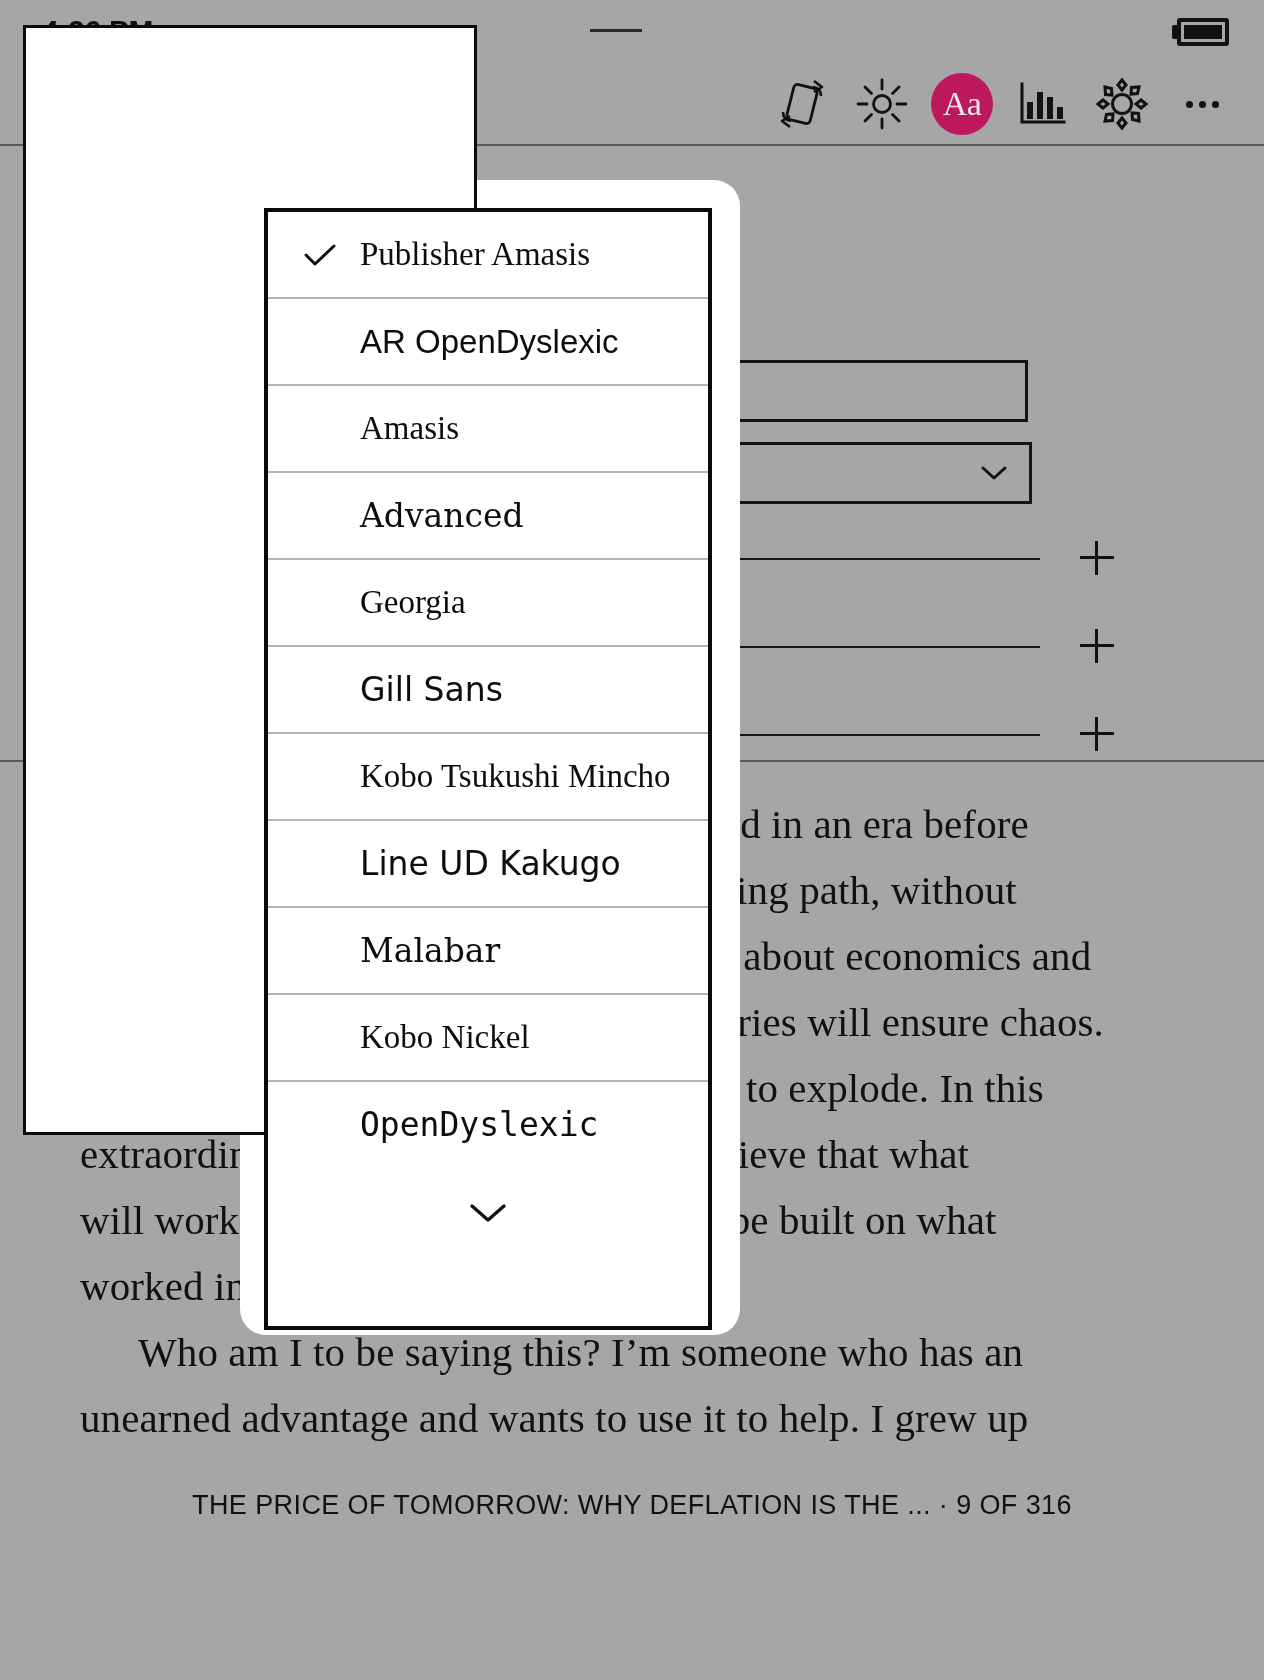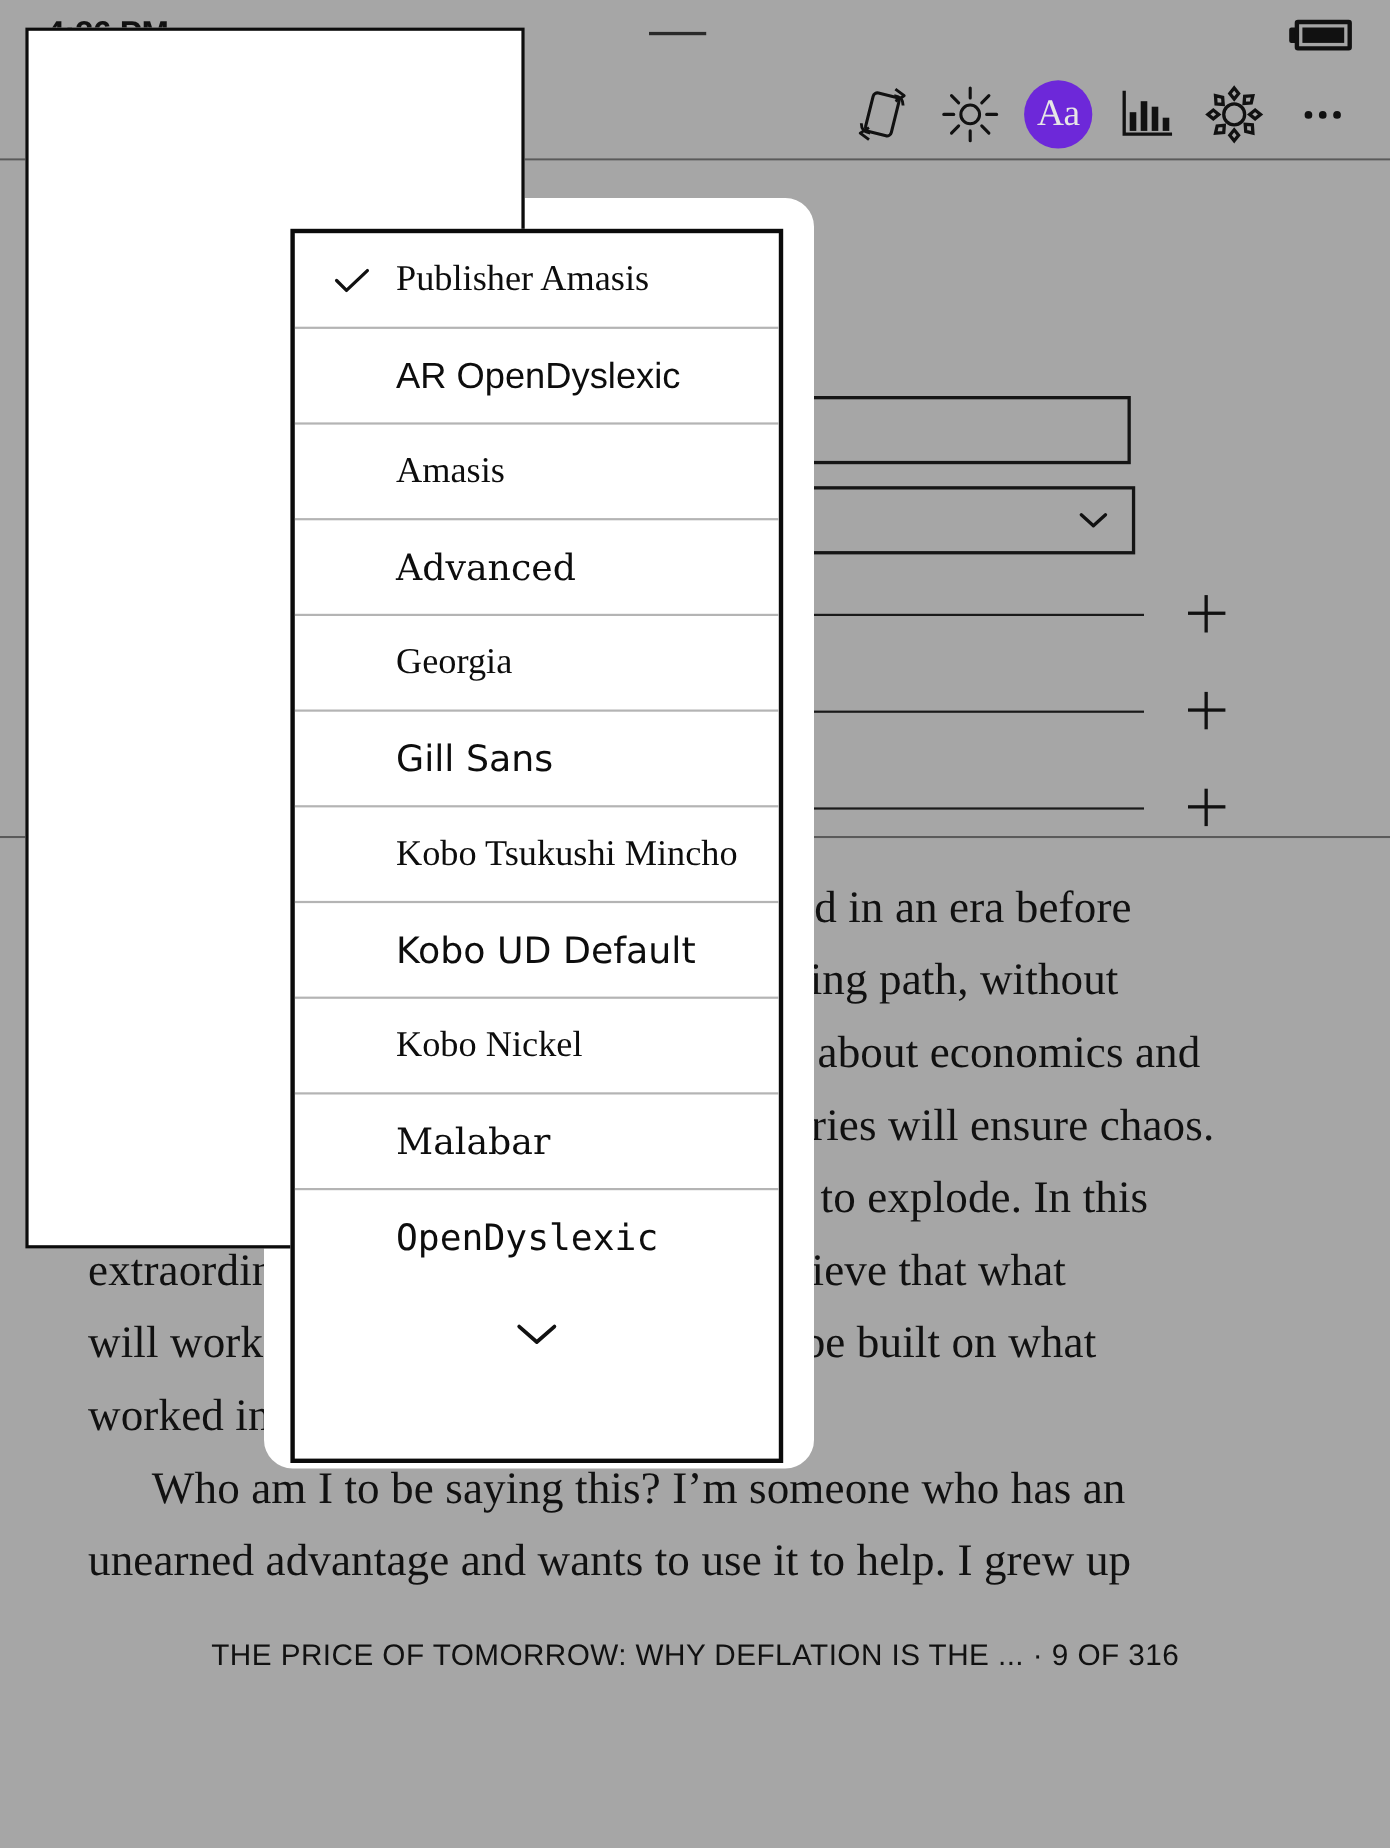--- a/index.html
+++ b/index.html
@@ -71,21 +71,21 @@
     height: 84px;
     display: flex; align-items: center; gap: 0px;
   }
   .tb-btn {
     width: 80px; height: 84px;
     display: flex; align-items: center; justify-content: center;
     cursor: pointer;
   }
   .aa-circle {
     width: 62px; height: 62px; border-radius: 50%;
-    background: #6d28d9; color: #e6e6e6;
+    background: #be185d; color: #e6e6e6;
     display: flex; align-items: center; justify-content: center;
     font-family: "Liberation Serif", serif;
     font-size: 34px; letter-spacing: -0.5px;
   }
   .dots {
     display: flex; gap: 6px; align-items: center;
   }
   .dots i {
     width: 7px; height: 7px; border-radius: 50%; background: #111; display:block;
   }
@@ -411,27 +411,27 @@
         <div class="dd-item">
           <div class="dd-label f-serif">Georgia</div>
         </div>
         <div class="dd-item">
           <div class="dd-label f-dsans">Gill Sans</div>
         </div>
         <div class="dd-item">
           <div class="dd-label f-serif">Kobo Tsukushi Mincho</div>
         </div>
         <div class="dd-item">
-          <div class="dd-label f-dsans">Kobo UD Default</div>
+          <div class="dd-label f-dsans">Line UD Kakugo</div>
+        </div>
+        <div class="dd-item">
+          <div class="dd-label f-dserif">Malabar</div>
         </div>
         <div class="dd-item">
           <div class="dd-label f-serif">Kobo Nickel</div>
-        </div>
-        <div class="dd-item">
-          <div class="dd-label f-dserif">Malabar</div>
         </div>
         <div class="dd-item">
           <div class="dd-label f-dmono">OpenDyslexic</div>
         </div>
       </div>
     <div class="dd-more">
       <svg width="42" height="24" viewBox="0 0 42 24">
         <path d="M5 5 L21 19 L37 5" stroke="#111" stroke-width="3.4" fill="none" stroke-linecap="round" stroke-linejoin="round"></path>
       </svg>
     </div>

